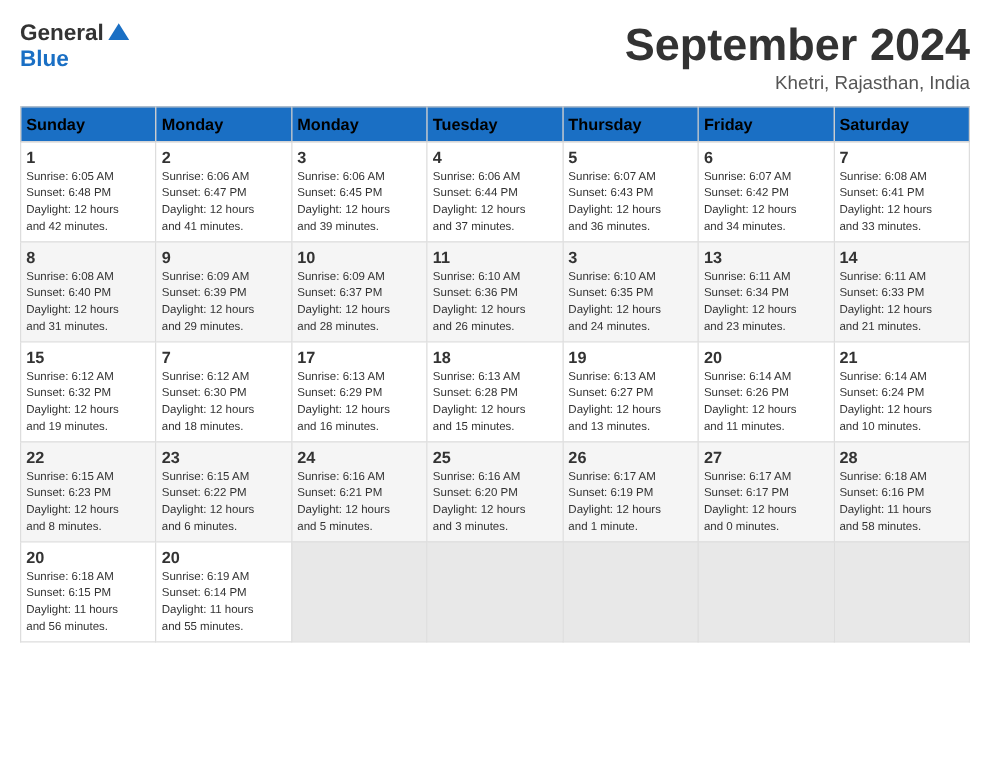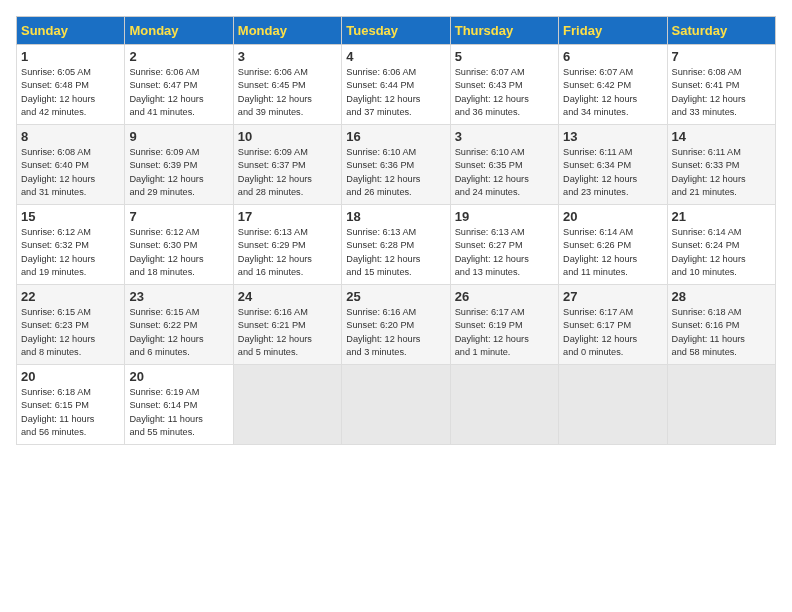--- a/index.html
+++ b/index.html
@@ -60,21 +60,21 @@
       color: #555;
       margin-top: 2px;
     }
     .calendar-table {
       width: 100%;
       border-collapse: collapse;
       table-layout: fixed;
     }
     .calendar-table thead tr th {
       background: #1a6fc4;
-      color: #fde047;
+      color: #000000;
       font-size: 13px;
       font-weight: bold;
       padding: 6px 4px;
       text-align: left;
       border: 1px solid #ccc;
     }
     .calendar-table tbody tr td {
       vertical-align: top;
       border: 1px solid #ddd;
       padding: 4px 4px 4px 4px;
@@ -99,20 +99,35 @@
       font-size: 9.2px;
       line-height: 1.45;
       color: #333;
       margin-top: 40px;
     }
   </style>
 </head>
 <body>
 
 <div class="page">
+  <div class="header-row">
+    <div class="logo">
+      <div class="logo-text">
+        <span class="logo-general">General</span>
+        <svg class="logo-icon" viewBox="0 0 24 24">
+          <polygon points="12,2 22,18 2,18" fill="#1a6fc4"></polygon>
+        </svg>
+      </div>
+      <span class="logo-blue">Blue</span>
+    </div>
+    <div class="title-block">
+      <div class="month-title">September 2024</div>
+      <div class="location">Khetri, Rajasthan, India</div>
+    </div>
+  </div>
 
   <table class="calendar-table">
     <thead>
       <tr>
       <th>Sunday</th>
           <th>Monday</th>
           <th>Monday</th>
           <th>Tuesday</th>
           <th>Thursday</th>
           <th>Friday</th>
@@ -136,21 +151,21 @@
           <td><span class="day-num">7</span>
           <span class="cell-text">Sunrise: 6:08 AM<br>Sunset: 6:41 PM<br>Daylight: 12 hours<br>and 33 minutes.</span></td>
         </tr>
         <tr>
           <td><span class="day-num">8</span>
           <span class="cell-text">Sunrise: 6:08 AM<br>Sunset: 6:40 PM<br>Daylight: 12 hours<br>and 31 minutes.</span></td>
           <td><span class="day-num">9</span>
           <span class="cell-text">Sunrise: 6:09 AM<br>Sunset: 6:39 PM<br>Daylight: 12 hours<br>and 29 minutes.</span></td>
           <td><span class="day-num">10</span>
           <span class="cell-text">Sunrise: 6:09 AM<br>Sunset: 6:37 PM<br>Daylight: 12 hours<br>and 28 minutes.</span></td>
-          <td><span class="day-num">16</span>
+          <td><span class="day-num">11</span>
           <span class="cell-text">Sunrise: 6:10 AM<br>Sunset: 6:36 PM<br>Daylight: 12 hours<br>and 26 minutes.</span></td>
           <td><span class="day-num">3</span>
           <span class="cell-text">Sunrise: 6:10 AM<br>Sunset: 6:35 PM<br>Daylight: 12 hours<br>and 24 minutes.</span></td>
           <td><span class="day-num">13</span>
           <span class="cell-text">Sunrise: 6:11 AM<br>Sunset: 6:34 PM<br>Daylight: 12 hours<br>and 23 minutes.</span></td>
           <td><span class="day-num">14</span>
           <span class="cell-text">Sunrise: 6:11 AM<br>Sunset: 6:33 PM<br>Daylight: 12 hours<br>and 21 minutes.</span></td>
         </tr>
         <tr>
           <td><span class="day-num">15</span>

